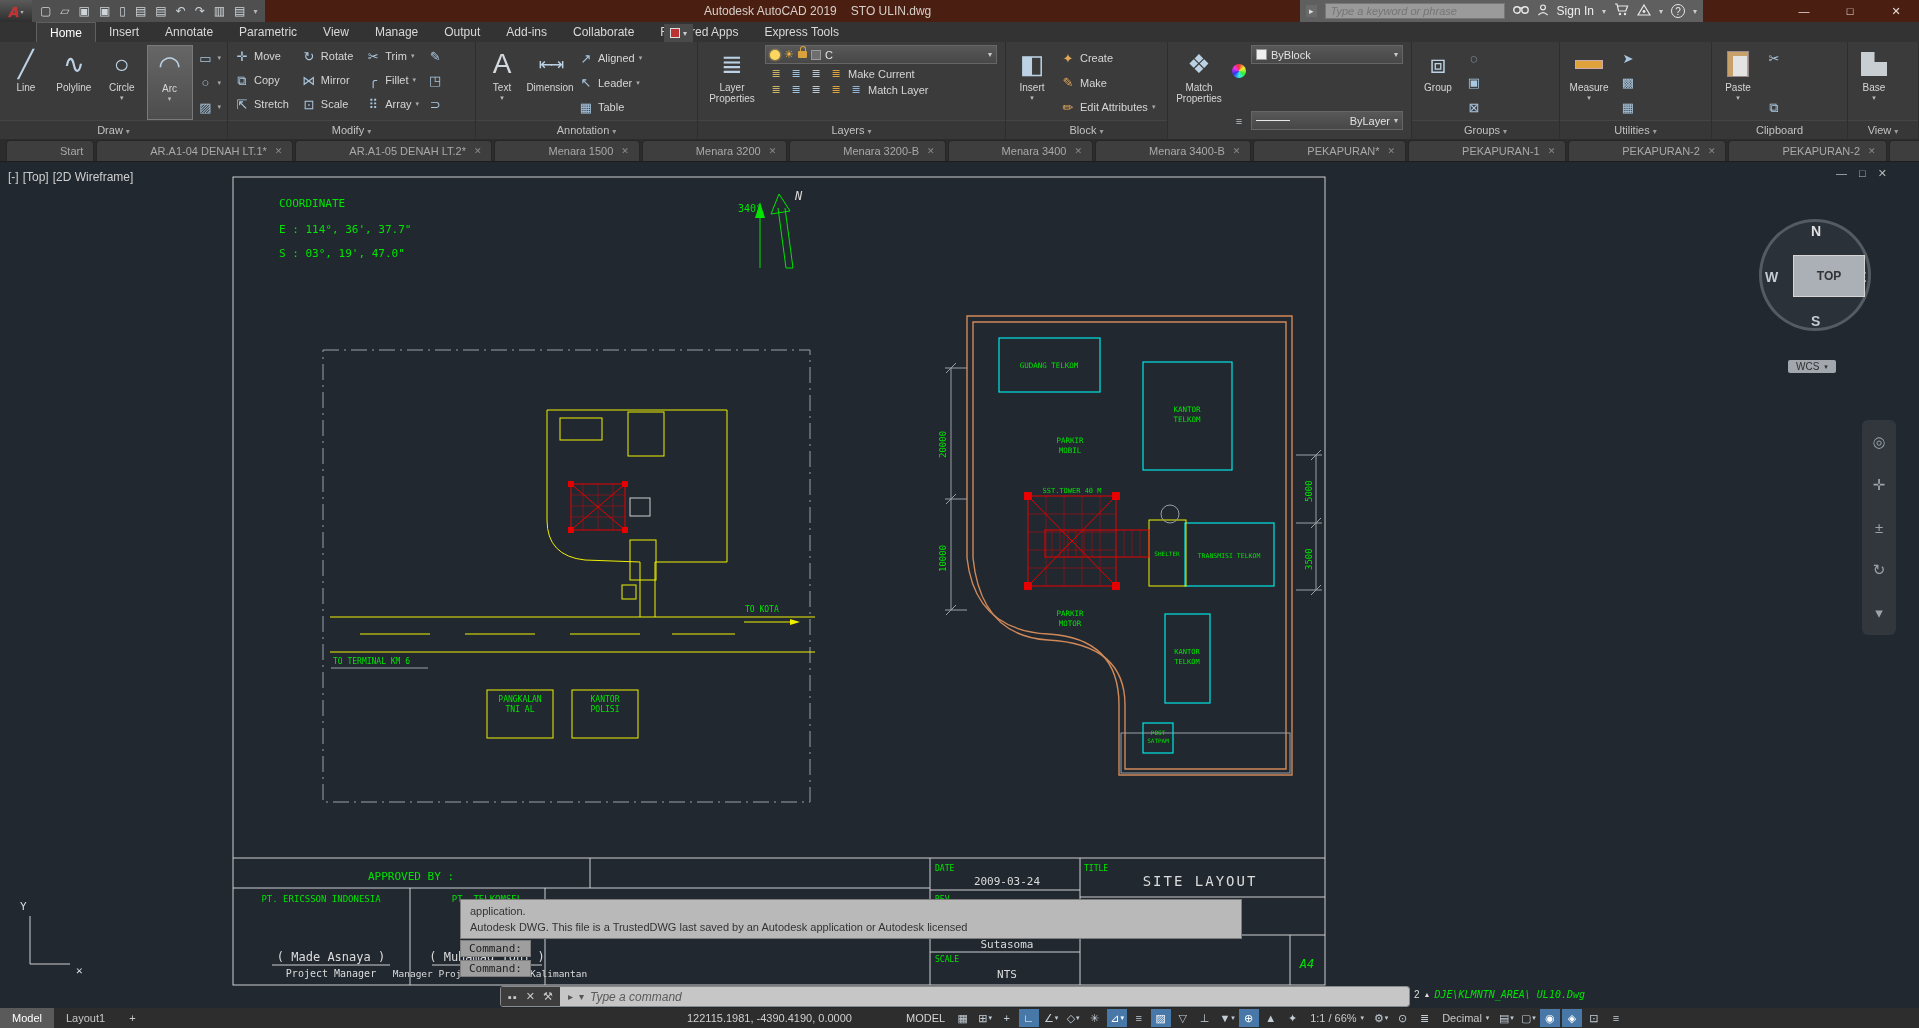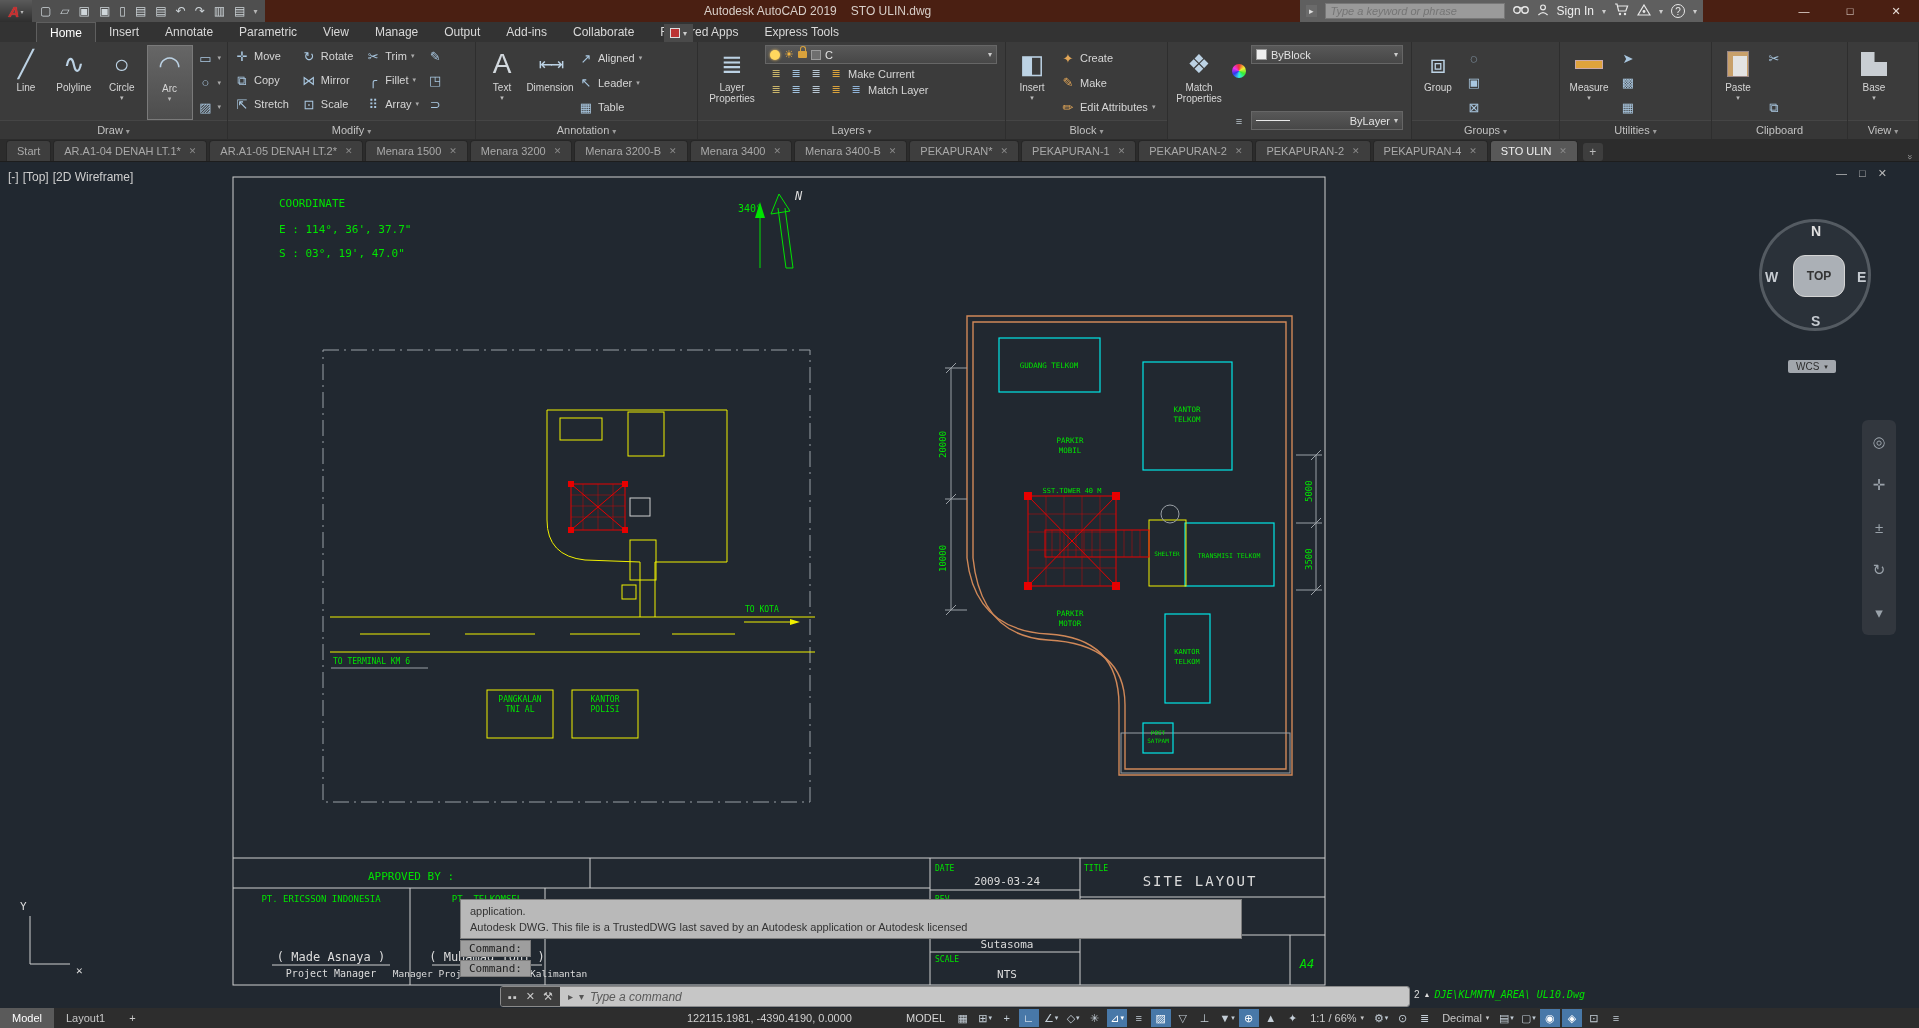--- a/index.html
+++ b/index.html
@@ -66,21 +66,21 @@
 .propleft{display:flex;flex-direction:column;justify-content:space-around;align-items:center;width:20px;}
 .propleft span{color:#b9c4cc;font-size:11px;line-height:1;}
 .ic-ruler{width:28px;height:9px;background:#e0a33c;border:1px solid #caa;position:relative;}
 .ic-clip{width:22px;height:26px;background:#c8a06a;border:1px solid #988;position:relative;}
 .ic-clip::after{content:"";position:absolute;left:5px;top:4px;width:14px;height:20px;background:#e3e3e3;}
 .ic-base{width:26px;height:24px;background:#c9ced3;clip-path:polygon(0 0,52% 0,52% 42%,100% 42%,100% 100%,0 100%);}
 
 
 .ftabs{position:absolute;left:0;top:139px;width:1919px;height:23px;background:#2c2c2c;display:flex;align-items:flex-end;padding-left:6px;border-bottom:1px solid #1d1d1d;}
 .ftab{display:flex;align-items:center;gap:8px;height:21px;background:#3e3e3e;border:1px solid #262626;border-bottom:none;border-radius:4px 4px 0 0;padding:0 10px;margin-right:2px;}
-.ftab .fl{font-size:11px;color:#a9a9a9;white-space:nowrap;}
+.ftab .fl{font-size:11px;color:#a9a9a9;white-space:nowrap;margin-left:43px;}
 .ftab .fx{font-size:9px;color:#8a8a8a;}
 .ftab.active{background:#585858;}
 .ftab.active .fl{color:#f0f0f0;}
 .ftab-plus{width:20px;height:18px;background:#3e3e3e;border-radius:3px;color:#bbb;text-align:center;line-height:18px;font-size:12px;margin-left:3px;}
 .ftab-chev{margin-left:auto;margin-right:8px;color:#999;font-size:9px;letter-spacing:-2px;transform:rotate(90deg);}
 
 
 .canvas{position:absolute;left:0;top:162px;width:1919px;height:846px;background:#212830;}
 svg text{font-family:"DejaVu Sans Mono",monospace;}
 .ln-w{stroke:#cfcfcf;stroke-width:1;fill:none;}
@@ -94,21 +94,21 @@
 .f-r{fill:var(--red);}
 .t-g{fill:var(--green);}
 .t-w{fill:#dcdcdc;}
 .t-gy{fill:#9aa0a6;}
 .mid{text-anchor:middle;}
 .dashb{stroke-dasharray:16 5 2 5;}
 .vpctl{position:absolute;left:8px;top:8px;display:flex;gap:4px;color:#cfcfcf;font-size:12px;}
 .docwin{position:absolute;left:1836px;top:5px;display:flex;gap:12px;color:#b9b9b9;font-size:11px;}
 .viewcube{position:absolute;left:1757px;top:55px;width:120px;height:120px;}
 .vc-ring{position:absolute;left:2px;top:2px;width:112px;height:112px;border-radius:50%;border:3px solid rgba(150,155,160,.4);background:rgba(110,115,120,.12);}
-.vc-top{position:absolute;left:36px;top:38px;width:52px;height:42px;background:#abb0b6;border:1px solid #d4d4d4;border-radius:12px;color:#333;font-weight:bold;font-size:12px;display:flex;align-items:center;justify-content:center;}
+.vc-top{position:absolute;left:36px;top:38px;width:72px;height:42px;background:#abb0b6;border:1px solid #d4d4d4;border-radius:0;color:#333;font-weight:bold;font-size:12px;display:flex;align-items:center;justify-content:center;}
 .vc-l{position:absolute;color:#c6cbd1;font-weight:bold;font-size:14px;}
 .wcschip{position:absolute;left:1788px;top:198px;background:#a2a7ad;border-radius:2px;color:#2e2e2e;font-size:10px;padding:1px 8px;display:flex;gap:5px;align-items:center;}
 .wcschip .c{font-size:7px;}
 .navbar{position:absolute;left:1862px;top:258px;width:34px;height:215px;background:rgba(70,74,80,.45);border-radius:6px;display:flex;flex-direction:column;align-items:center;justify-content:space-around;}
 .navbar span{color:#9aa2aa;font-size:15px;}
 .tooltip{position:absolute;left:460px;top:737px;width:782px;height:40px;background:#b9b9b9;border:1px solid #7d7d7d;font-family:"DejaVu Sans Mono",monospace;font-size:11px;color:#333;padding:3px 9px;line-height:16px;}
 .cmdchip{position:absolute;left:460px;background:#9e9e9e;border:1px solid #7d7d7d;font-family:"DejaVu Sans Mono",monospace;font-size:11px;color:#222;padding:0 8px;height:17px;line-height:16px;}
 .cmdbar{position:absolute;left:500px;top:986px;width:910px;height:21px;display:flex;align-items:center;border-radius:3px;overflow:hidden;border:1px solid #8a8a8a;}
 .cmd-dark{height:100%;background:#3d3d3d;display:flex;align-items:center;padding:0 7px;gap:8px;}
 .cmd-dark span{color:#c9c9c9;font-size:11px;}

